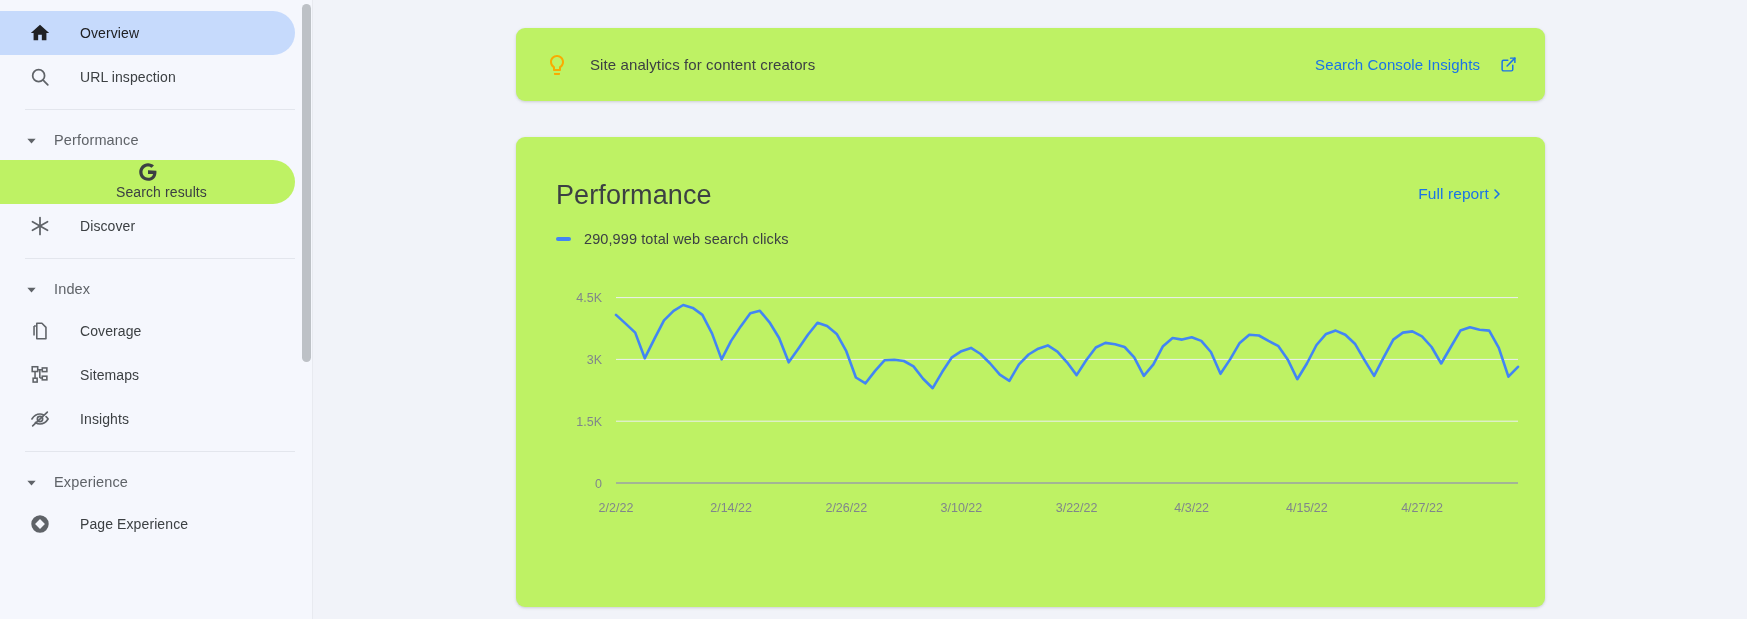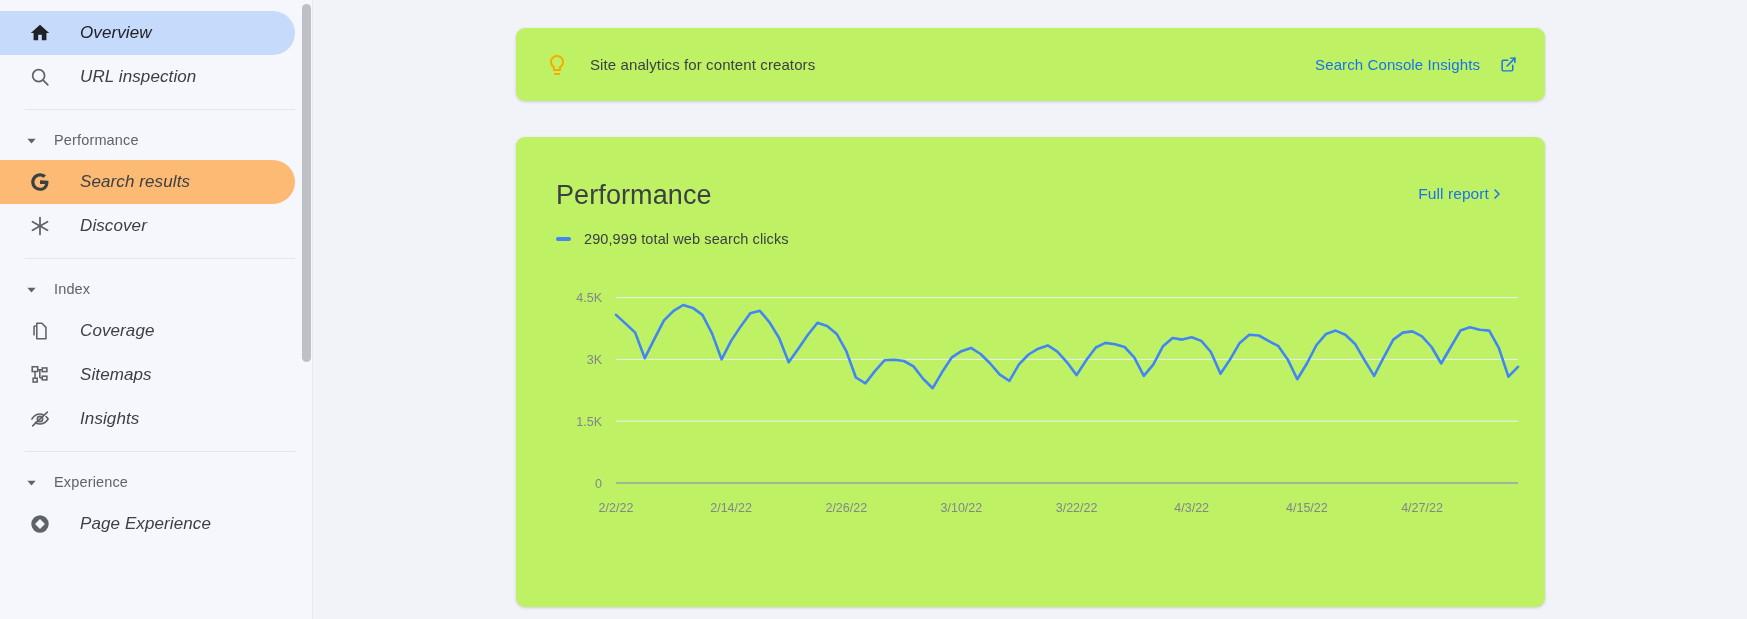--- a/index.html
+++ b/index.html
@@ -44,30 +44,29 @@
     color: #202124;
   }
   .nav-item .ico {
     width: 24px; height: 24px;
     flex: 0 0 24px;
     display: flex; align-items: center; justify-content: center;
     margin-right: 28px;
     color: #5f6368;
   }
   .nav-item .lbl {
-    font-size: 17px;
+    font-size: 14px;
     letter-spacing: 0.1px;
     color: #3c4043;
     white-space: nowrap;
-    font-style: italic;
   }
   .nav-item.active-strong { background: #c6dafc; }
   .nav-item.active-strong .ico { color: #202124; }
   .nav-item.active-strong .lbl { color: #202124; }
-  .nav-item.active-soft { background: #fdba74; }
+  .nav-item.active-soft { background: #bef264; flex-direction: column; }
   .nav-item.active-soft .ico { color: #3c4043; }
 
   .nav-group {
     display: flex;
     align-items: center;
     height: 40px;
     padding-left: 22px;
     cursor: pointer;
   }
   .nav-group .caret {

